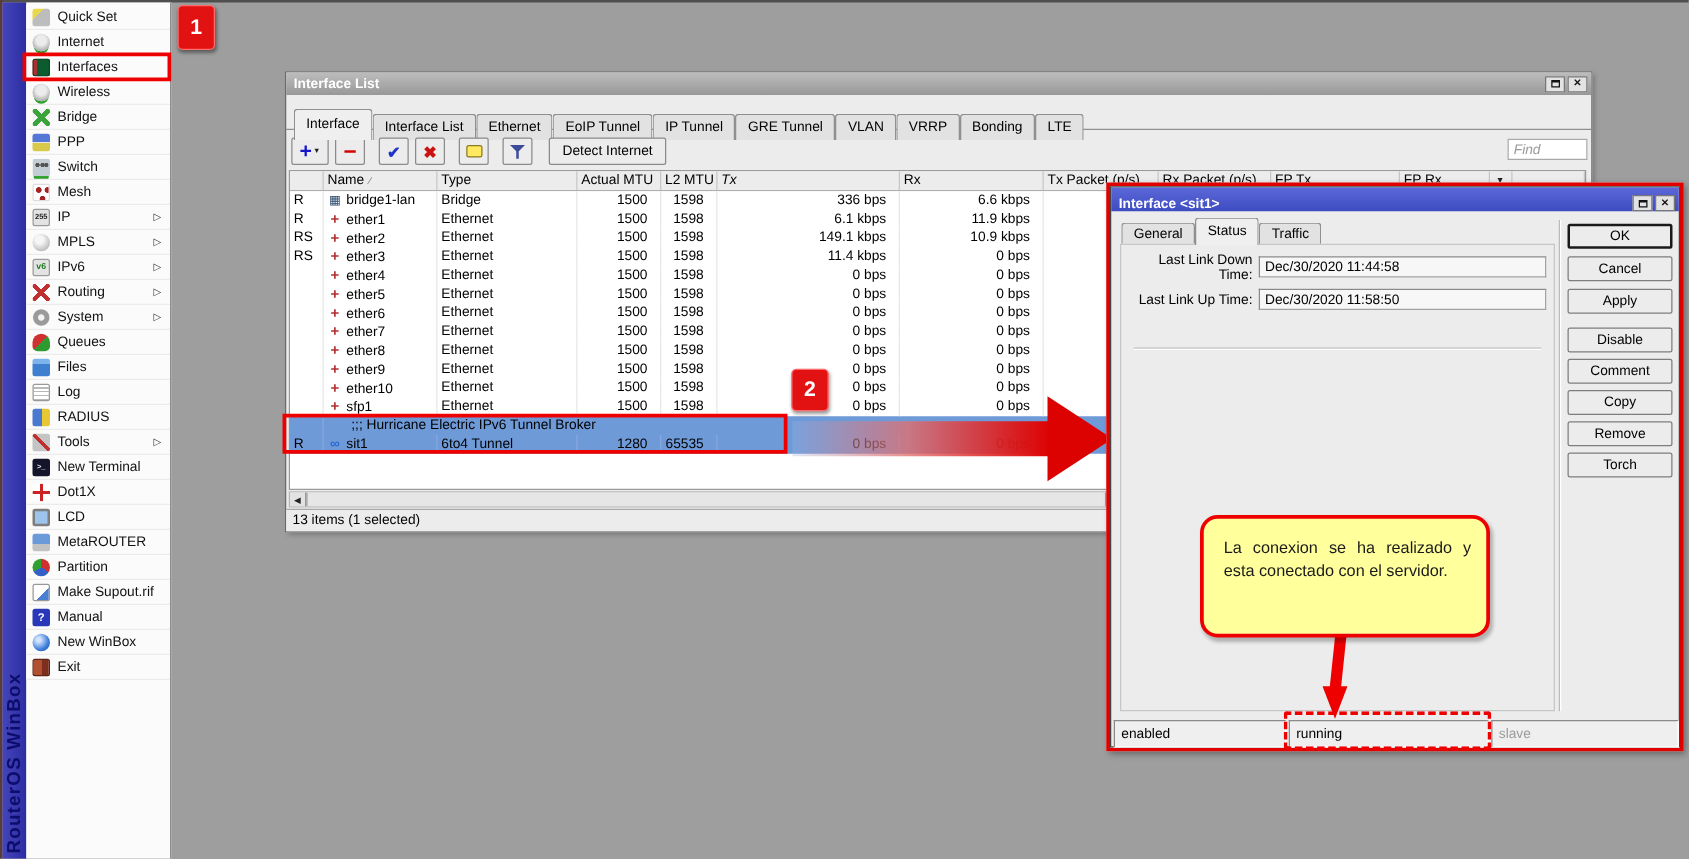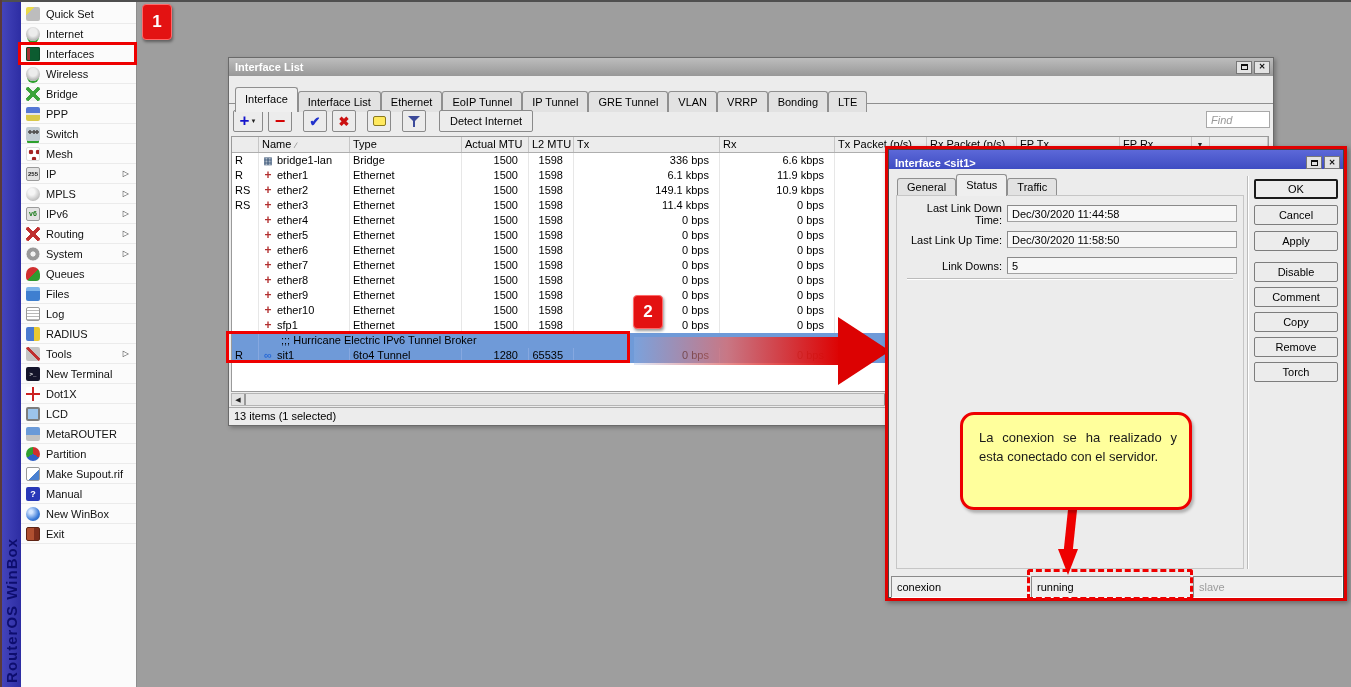--- a/index.html
+++ b/index.html
@@ -288,21 +288,21 @@
       <div class="tbtn wide" style="margin-left:8px">Detect Internet</div>
     </div>
     <input id="find" placeholder="Find" style="">
     <div id="tablewrap">
       <div id="thead">
           <div class="hcell" style="width: 27px;"></div>
           <div class="hcell" style="width: 91px;">Name<span class="sortmark">∕</span></div>
           <div class="hcell" style="width: 112px;">Type</div>
           <div class="hcell" style="width: 67px;">Actual MTU</div>
           <div class="hcell" style="width: 45px;">L2 MTU</div>
-          <div class="hcell" style="width: 146px;">Tx</div>
+          <div class="hcell" style="width: 146px; font-style: italic;">Tx</div>
           <div class="hcell" style="width: 115px;">Rx</div>
           <div class="hcell" style="width: 92px;">Tx Packet (p/s)</div>
           <div class="hcell" style="width: 90px;">Rx Packet (p/s)</div>
           <div class="hcell" style="width: 103px;">FP Tx</div>
           <div class="hcell" style="width: 90px;">FP Rx</div>
           <div class="hcell" style="flex: 1 1 0%;"></div>
         </div>
       <div id="tbody">
           <div class="trow">
             <div class="tcell c-flag" style="width: 27px;">R</div>
@@ -518,39 +518,35 @@
       <div id="dlg-tabs"><div class="dtab">General</div><div class="dtab active">Status</div><div class="dtab">Traffic</div></div>
       <div class="dpanel">
         <div class="frow" style="top:9px">
           <label>Last Link Down Time:</label>
           <div class="tbox">Dec/30/2020 11:44:58</div>
         </div>
         <div class="frow" style="top:35px">
           <label>Last Link Up Time:</label>
           <div class="tbox">Dec/30/2020 11:58:50</div>
         </div>
-        <div class="frow" style="top:61px">
-          <label>Link Downs:</label>
-          <div class="tbox">5</div>
-        </div>
         <div class="fdivider"></div>
       </div>
       <div class="vdiv"></div>
       <div id="dlg-btns">
           <div class="dbtn focus" style="top: 29px;">OK</div>
           <div class="dbtn" style="top: 55px;">Cancel</div>
           <div class="dbtn" style="top: 81px;">Apply</div>
           <div class="dbtn" style="top: 112px;">Disable</div>
           <div class="dbtn" style="top: 137px;">Comment</div>
           <div class="dbtn" style="top: 162px;">Copy</div>
           <div class="dbtn" style="top: 187px;">Remove</div>
           <div class="dbtn" style="top: 212px;">Torch</div>
         </div>
       <div class="dfoot">
-        <div class="fseg" style="left:2px;width:138px">conexion</div>
+        <div class="fseg" style="left:2px;width:138px">enabled</div>
         <div class="fseg" style="left:142px;width:160px">running</div>
         <div class="fseg slave" style="left:304px;width:150px">slave</div>
       </div>
     </div>
   </section>
 
   <div id="m1" class="marker">1</div>
   <div id="m2" class="marker">2</div>
   <div id="box-interfaces" class="redbox"></div>
   <div id="box-rows" class="redbox"></div>

